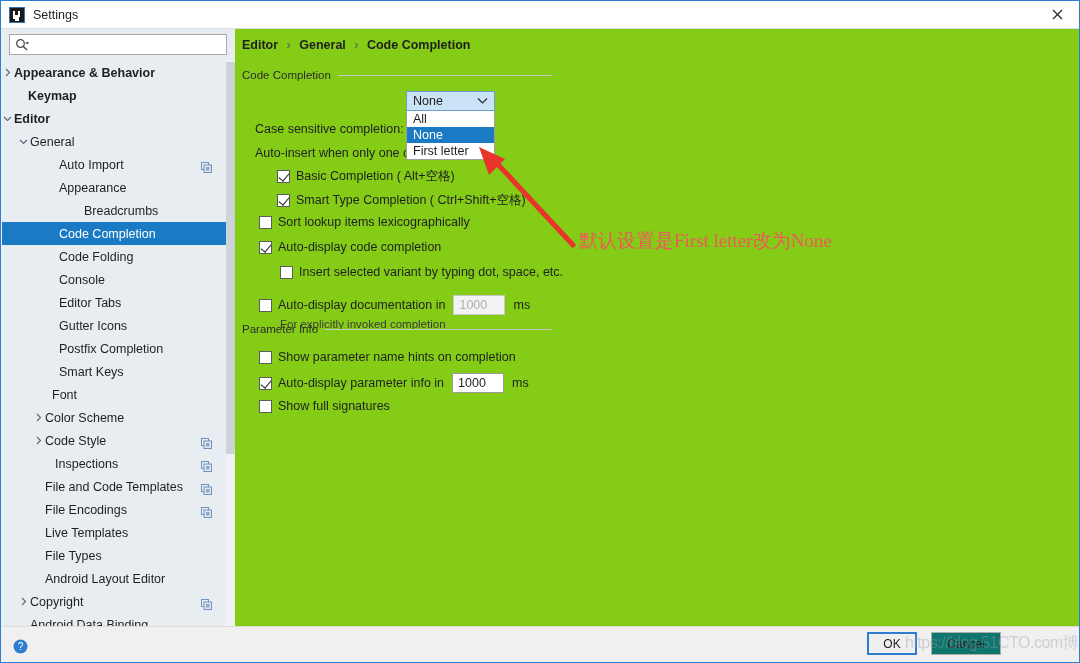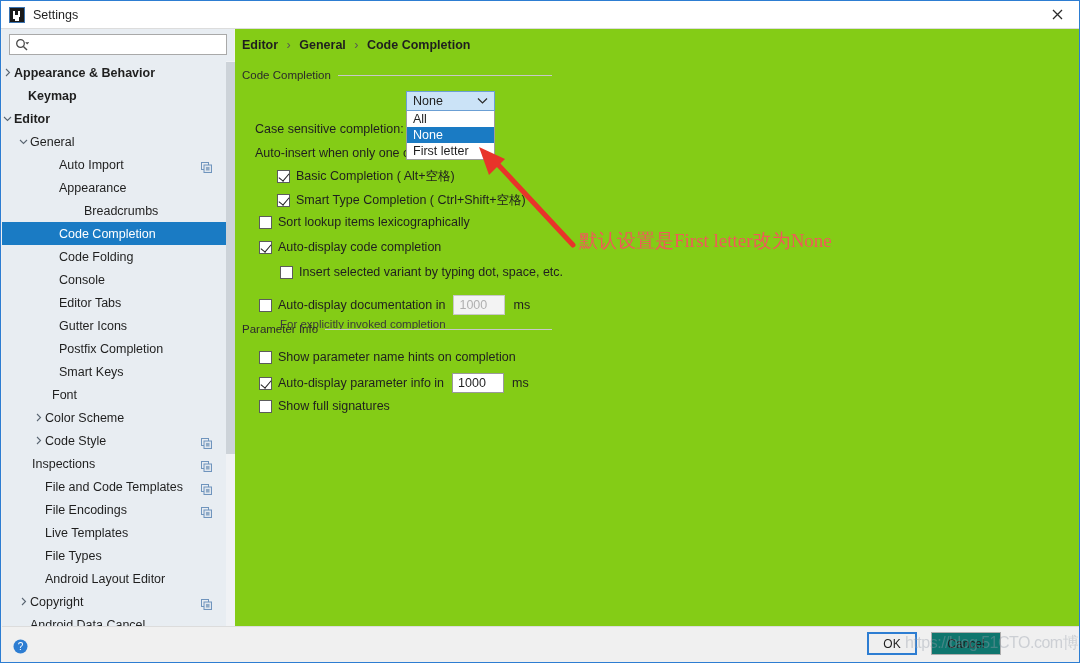--- a/index.html
+++ b/index.html
@@ -353,21 +353,21 @@
             </svg>
           </span>
           <span class="tlabel" style="margin-left: 43px;">Code Style</span>
           <span class="scope-icon"><svg width="11" height="11" viewBox="0 0 11 11">
               <rect x="0.5" y="0.5" width="7" height="7" stroke="#6f94bd" stroke-width="1" fill="#e8edf2"></rect>
               <rect x="3" y="3" width="7.5" height="7.5" stroke="#6f94bd" stroke-width="1" fill="#dfe6ee"></rect>
               <rect x="5" y="5" width="3.5" height="3.5" fill="#8ea9c6"></rect>
             </svg></span>
         </div>
         <div class="tree-item">
-          <span class="tlabel" style="margin-left: 30px;">Inspections</span>
+          <span class="tlabel" style="margin-left: 53px;">Inspections</span>
           <span class="scope-icon"><svg width="11" height="11" viewBox="0 0 11 11">
               <rect x="0.5" y="0.5" width="7" height="7" stroke="#6f94bd" stroke-width="1" fill="#e8edf2"></rect>
               <rect x="3" y="3" width="7.5" height="7.5" stroke="#6f94bd" stroke-width="1" fill="#dfe6ee"></rect>
               <rect x="5" y="5" width="3.5" height="3.5" fill="#8ea9c6"></rect>
             </svg></span>
         </div>
         <div class="tree-item">
           <span class="tlabel" style="margin-left: 43px;">File and Code Templates</span>
           <span class="scope-icon"><svg width="11" height="11" viewBox="0 0 11 11">
               <rect x="0.5" y="0.5" width="7" height="7" stroke="#6f94bd" stroke-width="1" fill="#e8edf2"></rect>
@@ -399,21 +399,21 @@
             </svg>
           </span>
           <span class="tlabel" style="margin-left: 28px;">Copyright</span>
           <span class="scope-icon"><svg width="11" height="11" viewBox="0 0 11 11">
               <rect x="0.5" y="0.5" width="7" height="7" stroke="#6f94bd" stroke-width="1" fill="#e8edf2"></rect>
               <rect x="3" y="3" width="7.5" height="7.5" stroke="#6f94bd" stroke-width="1" fill="#dfe6ee"></rect>
               <rect x="5" y="5" width="3.5" height="3.5" fill="#8ea9c6"></rect>
             </svg></span>
         </div>
         <div class="tree-item">
-          <span class="tlabel" style="margin-left: 28px;">Android Data Cancel</span>
+          <span class="tlabel" style="margin-left: 28px;">Android Data Binding</span>
         </div>
       </div>
     <div id="tree-scrollbar-track"></div>
     <div id="tree-scrollbar-thumb"></div>
   </div>
 
   <div id="rightpane">
 
     <div id="breadcrumb">
       <span>Editor</span>

